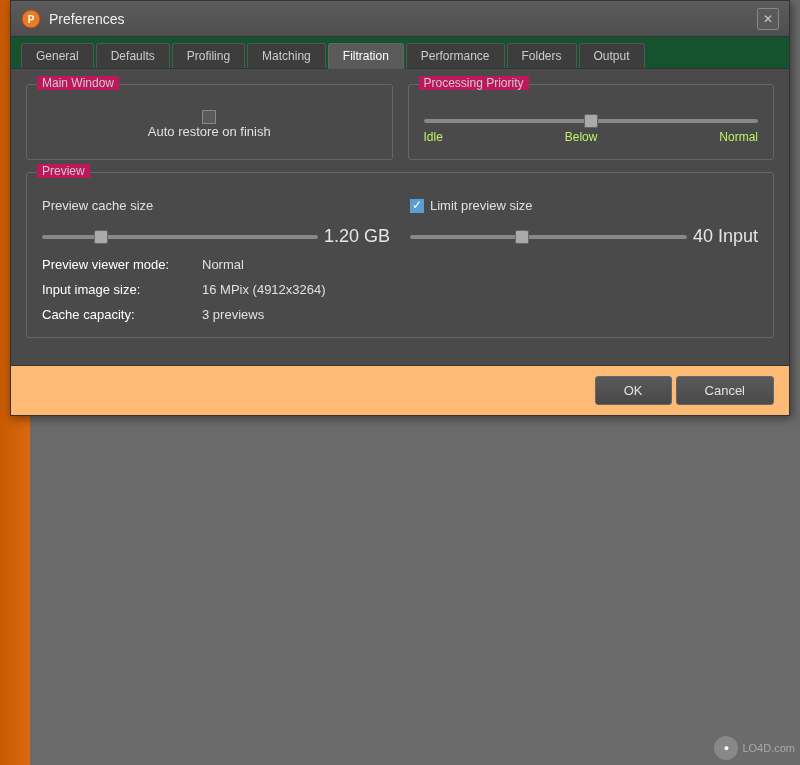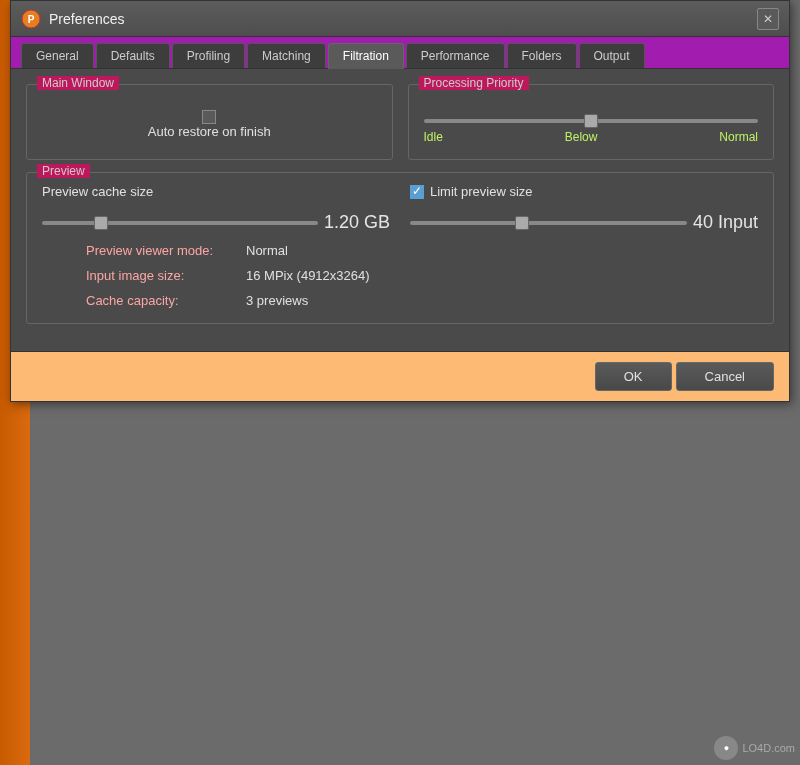--- a/index.html
+++ b/index.html
@@ -77,21 +77,21 @@
       display: flex;
       align-items: center;
       justify-content: center;
       color: #ccc;
       font-size: 12px;
     }
 
     
     .tab-bar {
       display: flex;
-      background: #a21caf;
+      background: #14532d;
       border-bottom: 1px solid #333;
       padding: 6px 10px 0;
       gap: 2px;
     }
     .tab {
       padding: 5px 14px;
       cursor: pointer;
       background: #3d3d3d;
       border: 1px solid #555;
       border-bottom: none;
@@ -215,22 +215,21 @@
     }
 
     
     .info-row {
       display: flex;
       margin-top: 10px;
       font-size: 13px;
     }
     .info-label {
       min-width: 160px;
-      color: #fca5a5;
-      margin-left: 44px;
+      color: #ffffff;
     }
     .info-value {
       color: #e0e0e0;
     }
 
     
     .checkbox.checked {
       background: #5a9fd4;
       border-color: #5a9fd4;
       position: relative;
@@ -355,21 +354,21 @@
             <span>Normal</span>
           </div>
         </div>
       </div>
 
     </div>
 
     <div class="group-box">
       <span class="group-box-title">Preview</span>
 
-      <div class="preview-row" style="margin-top:1px;gap:20px;">
+      <div class="preview-row" style="margin-top:15px;gap:20px;">
         <div class="preview-left">
           <span>Preview cache size</span>
         </div>
         <div class="preview-right">
           <div class="limit-checkbox-row">
             <div class="checkbox checked"></div>
             <span>Limit preview size</span>
           </div>
         </div>
       </div>

